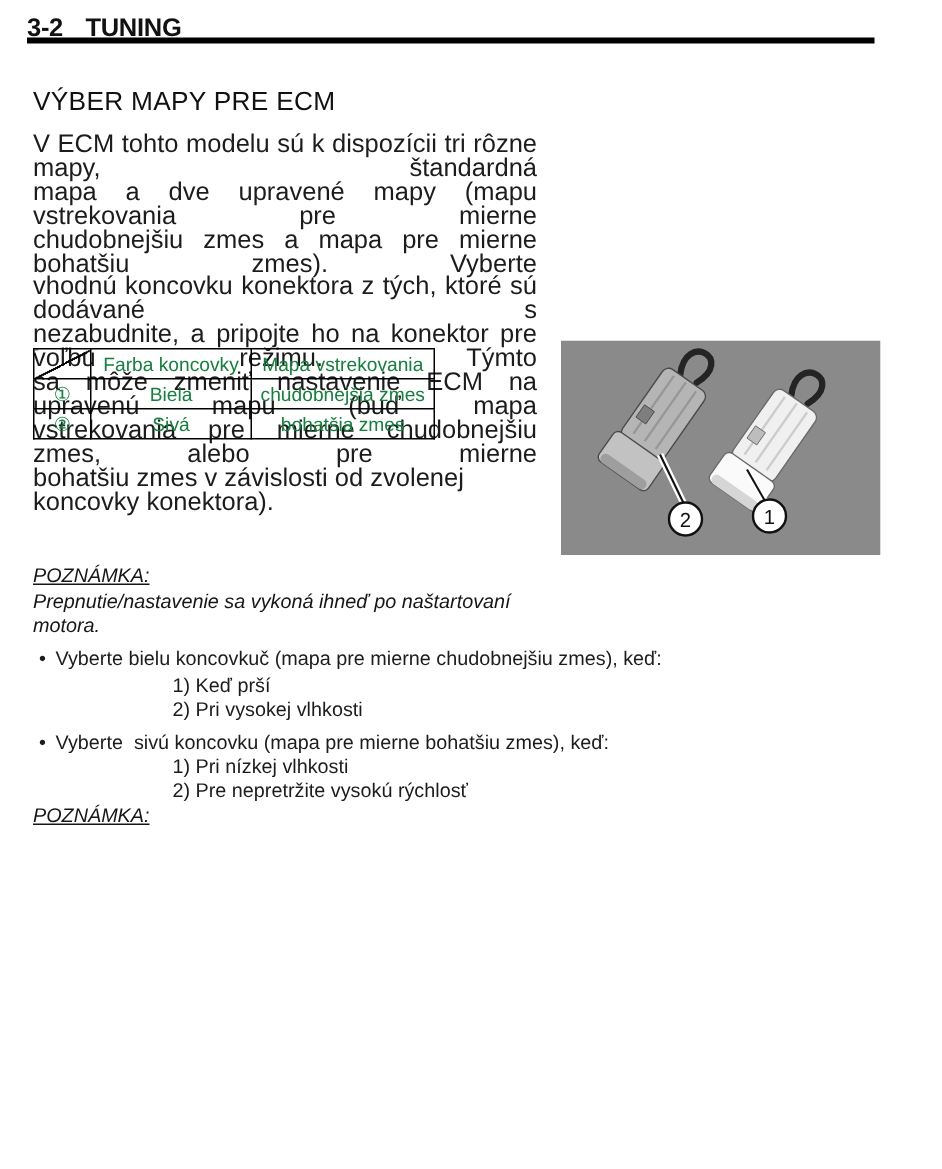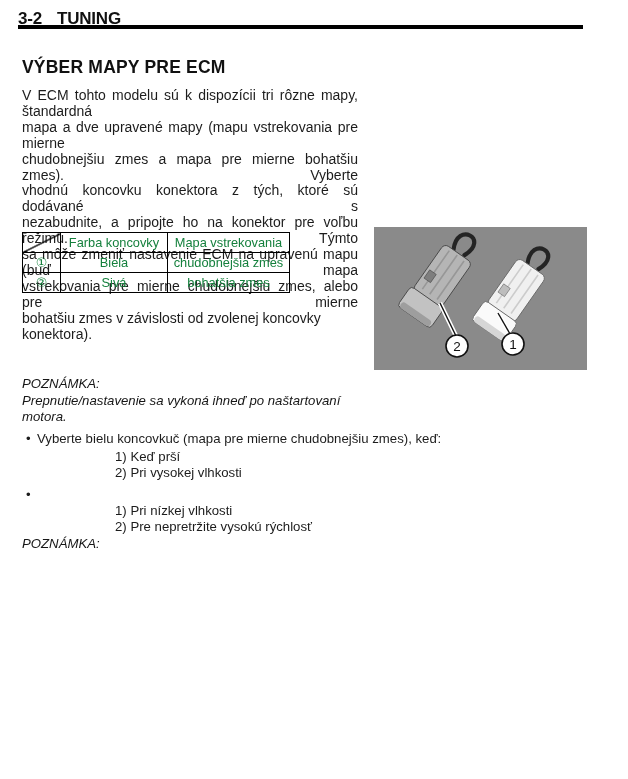--- a/index.html
+++ b/index.html
@@ -13,24 +13,24 @@
     overflow: hidden;
   }
   .abs { position: absolute; }
 
   
   .hdr { left: 18px; top: 9px; font-size: 17px; font-weight: 700; letter-spacing: -0.2px; color: #111; }
   .hdr .pgnum { margin-right: 15px; }
   .hdr-rule { left: 18px; top: 25px; width: 565px; height: 4px; background: #000; }
 
   
-  .title { left: 22px; top: 57px; font-size: 17.5px; font-weight: 700; letter-spacing: 0.2px; color: #111; }
+  .title { left: 22px; top: 57px; font-size: 17.5px; font-weight: 400; letter-spacing: 0.2px; color: #111; }
 
   
-  .intro { left: 22px; top: 88px; width: 336px; font-size: 14px; line-height: 15.9px; }
+  .intro { left: 22px; top: 88px; width: 336px; font-size: 17px; line-height: 15.9px; }
   .jline { text-align: justify; text-align-last: justify; }
   .lline { text-align: left; }
 
   
   .map-table-wrap { left: 22px; top: 232px; }
   table.map { border-collapse: collapse; table-layout: fixed; }
   table.map td, table.map th {
     border: 1px solid #000;
     font-size: 12.8px;
     font-weight: 400;
@@ -49,21 +49,21 @@
       #000 calc(50% - 0.7px),
       #000 calc(50% + 0.7px),
       transparent calc(50% + 0.7px));
   }
   .circ-num { font-size: 13.5px; }
 
   
   .figure { left: 374px; top: 227px; width: 213px; height: 143px; }
 
   
-  .note-label { left: 22px; font-size: 13.2px; font-style: italic; color: #161616; }
+  .note-label { left: 22px; font-size: 13.2px; font-style: italic; color: #161616; text-decoration: underline; }
   .note-text  { left: 22px; width: 340px; font-size: 13.2px; font-style: italic; line-height: 15.5px; color: #161616; }
 
   
   .bullet-marker { left: 26px; font-size: 13.2px; }
   .bullet-text   { left: 37px; font-size: 13.2px; white-space: pre-wrap; }
   .sub-item      { left: 115px; font-size: 13.2px; }
 </style>
 </head>
 <body>
 
@@ -150,18 +150,19 @@
 
   <div class="abs note-label" style="top:376px">POZNÁMKA:</div>
   <div class="abs note-text" style="top:393px">Prepnutie/nastavenie sa vykoná ihneď po naštartovaní motora.</div>
 
   <div class="abs bullet-marker" style="top:431px">•</div>
   <div class="abs bullet-text" style="top:431px">Vyberte bielu koncovkuč (mapa pre mierne chudobnejšiu zmes), keď:</div>
   <div class="abs sub-item" style="top:449px">1) Keď prší</div>
   <div class="abs sub-item" style="top:465px">2) Pri vysokej vlhkosti</div>
 
   <div class="abs bullet-marker" style="top:487px">•</div>
+  <div class="abs bullet-text" style="top:487px">Vyberte  sivú koncovku (mapa pre mierne bohatšiu zmes), keď:</div>
   <div class="abs sub-item" style="top:503px">1) Pri nízkej vlhkosti</div>
   <div class="abs sub-item" style="top:519px">2) Pre nepretržite vysokú rýchlosť</div>
 
   <div class="abs note-label" style="top:536px">POZNÁMKA:</div>
 
 </div>
 
 </body></html>

